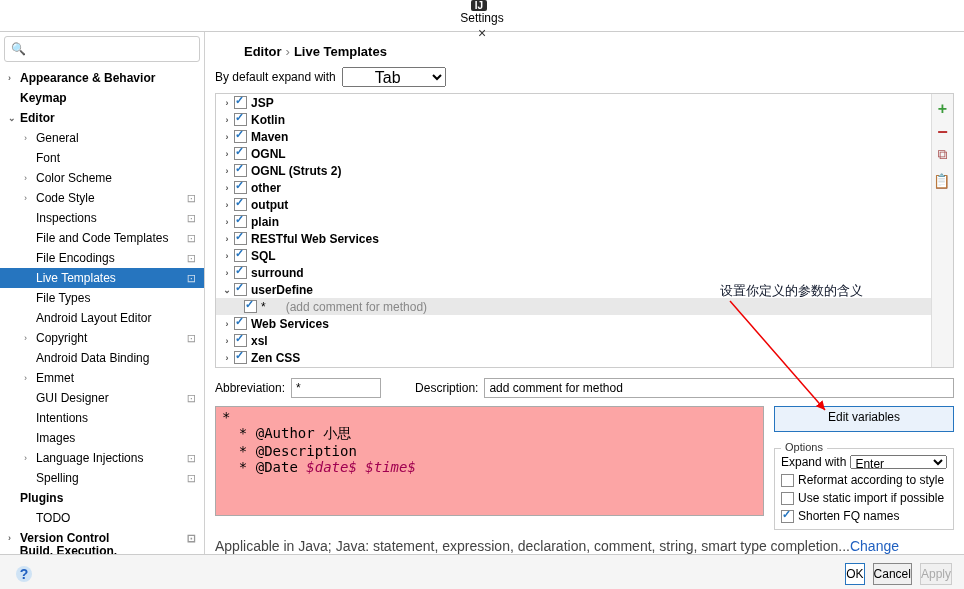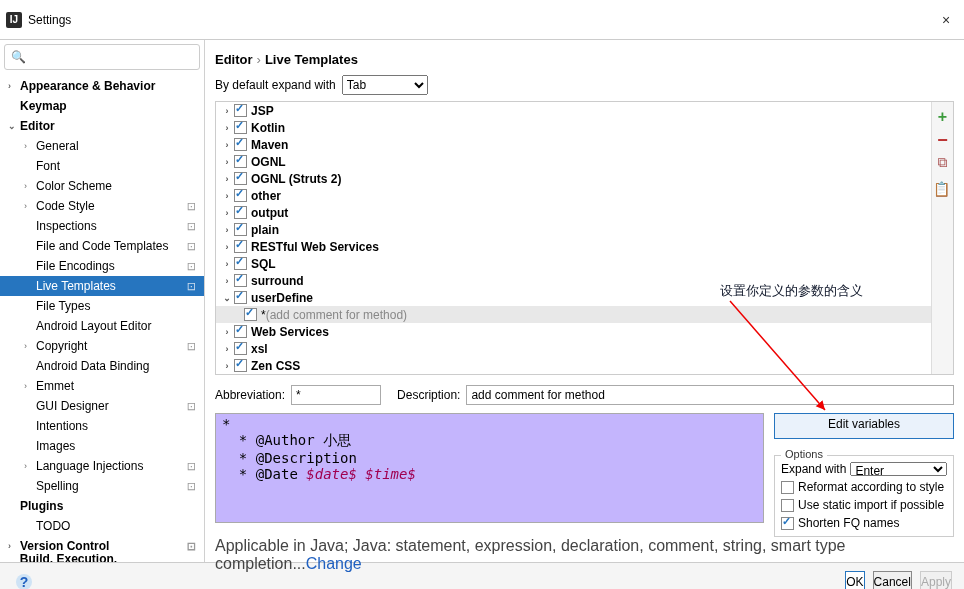--- a/index.html
+++ b/index.html
@@ -1,18 +1,18 @@
 <!DOCTYPE html>
 <html><head>
 <meta charset="utf-8">
 <style>
 * { box-sizing: border-box; margin: 0; padding: 0; }
 body { font-family: "Segoe UI", Arial, sans-serif; font-size: 12px; color: #000; background: #f0f0f0; width: 964px; height: 589px; overflow: hidden; position: relative; }
 
-.titlebar { height: 40px; background: #fff; border-bottom: 1px solid #ccc; display: flex; align-items: center; padding: 0 6px; }
+.titlebar { height: 32px; background: #fff; border-bottom: 1px solid #ccc; display: flex; align-items: center; padding: 0 6px; flex-direction: column; }
 .titlebar .app-icon { width: 16px; height: 16px; background: #2b2b2b; color: #fff; display: inline-flex; align-items: center; justify-content: center; font-size: 10px; border-radius: 2px; margin-right: 6px; font-weight: bold;}
 .titlebar .title { flex: 1; font-size: 12px; }
 .titlebar .close { width: 24px; text-align: center; font-size: 14px; color: #333; cursor: default;}
 
 .main { display: flex; height: 522px; background: #fff; }
 
 .sidebar { width: 205px; border-right: 1px solid #d0d0d0; display: flex; flex-direction: column; overflow: hidden; }
 .searchbox { height: 26px; margin: 4px; display: flex; align-items: center; border: 1px solid #ccc; border-radius: 3px; padding: 0 4px; }
 .searchbox input { border: none; outline: none; width: 100%; font-size: 12px; }
 .searchbox .mag { color: #888; font-size: 12px; margin-left: 2px;}
@@ -21,61 +21,61 @@
 .tree-item { display: flex; align-items: center; height: 20px; padding-left: 8px; cursor: default; font-size: 12px; }
 .tree-item.l1 { padding-left: 8px; }
 .tree-item.l2 { padding-left: 24px; }
 .tree-item .arrow { width: 12px; font-size: 9px; color: #666; }
 .tree-item.bold { font-weight: bold; }
 .tree-item.selected { background: #2675bf; color: #fff; }
 .tree-item .gear { color: #999; font-size: 11px; margin-left: auto; margin-right: 8px; }
 .tree-item.selected .gear { color: #cde; }
 
 .right { flex: 1; display: flex; flex-direction: column; padding: 8px 10px 0 10px; }
-.breadcrumb { font-size: 13px; font-weight: bold; padding: 4px 0 8px 0; }
+.breadcrumb { font-size: 13px; font-weight: bold; padding: 4px 0 8px 0; margin-left: 29px; }
 .breadcrumb .sep { color: #888; font-weight: normal; margin: 0 4px; }
 
 .expand-row { display: flex; align-items: center; gap: 6px; margin-bottom: 6px; font-size: 12px; }
-.expand-row select { font-size: 12px; height: 20px; width: 86px; }
+.expand-row select { font-size: 16px; height: 20px; width: 104px; padding-left: 28px; }
 
 .template-outer { display: flex; border: 1px solid #ccc; height: 276px; }
 .template-list { flex: 1; overflow-y: auto; background: #fff; position: relative; }
 .template-list .row { display: flex; align-items: center; height: 17px; padding-left: 4px; font-size: 12px; }
 .template-list .row .tw { width: 14px; text-align: center; font-size: 9px; color: #555; }
 .template-list .row .cb { width: 13px; height: 13px; border: 1px solid #888; margin-right: 4px; position: relative; background:#fff;}
 .template-list .row .cb.checked::after { content:"✓"; position: absolute; top:-3px; left:0; font-size:11px; color:#2675bf; font-weight:bold;}
 .template-list .row.bold { font-weight: bold; }
 .template-list .row.child { padding-left: 28px; background: #e8e8e8; width:100%;}
-.template-list .row.child .desc { color: #888; margin-left: 0; }
+.template-list .row.child .desc { color: #888; margin-left: 20px; }
 
 .side-buttons { width: 22px; background: #f5f5f5; border-left: 1px solid #ddd; display: flex; flex-direction: column; align-items: center; padding-top: 6px; gap: 10px; }
 .side-buttons span { font-size: 14px; color: #666; }
 .side-buttons .plus { color: #3b9b3b; font-weight: bold; font-size:16px;}
 .side-buttons .minus { color: #b33; font-weight: bold; font-size:18px; line-height:8px;}
 
 .form-row { display: flex; align-items: center; gap: 6px; margin-top: 10px; font-size: 12px; }
 .form-row label { }
 .form-row input[type=text] { border: 1px solid #aaa; height: 20px; padding: 0 4px; font-size: 12px; }
 
 .template-area { display: flex; gap: 10px; margin-top: 8px; }
 .template-text-col { flex: 1; }
 .template-text-col .lbl { font-size: 12px; margin-bottom: 2px; display:block;}
-.template-text { border: 1px solid #aaa; height: 110px; background: #c4b5fd; font-family: "Consolas", monospace; font-size: 14px; padding: 2px 6px; overflow: hidden; white-space: pre; }
+.template-text { border: 1px solid #aaa; height: 110px; background: #fca5a5; font-family: "Consolas", monospace; font-size: 14px; padding: 2px 6px; overflow: hidden; white-space: pre; }
 .template-text .var { color: #a00050; font-style: italic; }
 
 .options-col { width: 180px; }
 .edit-var-btn { width: 180px; height: 26px; border: 1px solid #2675bf; background: #eaf2fb; font-size: 12px; text-align: center; line-height: 20px; margin-bottom: 16px; }
 .options-box { border: 1px solid #ccc; padding: 6px 6px 2px 6px; position: relative; font-size: 12px; }
 .options-box .legend { position: absolute; top: -8px; left: 6px; background: #fff; padding: 0 4px; color: #333; font-size: 11px;}
 .options-box .opt-row { display: flex; align-items: center; gap: 4px; margin-bottom: 4px; }
 .options-box select { font-size: 12px; height: 14px; flex:1;}
 .options-box .ocb { width: 13px; height: 13px; border: 1px solid #888; position: relative; flex-shrink:0;}
 .options-box .ocb.checked::after { content:"✓"; position:absolute; top:-3px; left:0; font-size:11px; color:#2675bf; font-weight:bold;}
 
-.applicable { font-size: 16px; color: #444; }
+.applicable { font-size: 14px; color: #444; margin-top: 8px; }
 .applicable .link { color: #2060c0; cursor: pointer; }
 
 .footer { height: 38px; border-top: 1px solid #ccc; display: flex; align-items: center; justify-content: flex-end; padding: 0 12px; gap: 8px; background: #f5f5f5;}
 .footer .help { margin-right: auto; color: #2060c0; font-size: 14px; background:#cfe3f5; border-radius:50%; width:16px; height:16px; text-align:center; line-height:16px; font-weight:bold; margin-left:4px;}
 .footer button { height: 22px; padding: 0 0; font-size: 12px; border: 1px solid #888; background: #f0f0f0; }
 .footer button.primary { border: 1px solid #2675bf; background:#fff;}
 .footer button.disabled { color: #aaa; border-color:#ccc;}
 
 .annotation { position: absolute; color: #0f172a; font-size: 13px; pointer-events: none; }
 .arrow-svg { position: absolute; pointer-events: none; }
@@ -307,21 +307,21 @@
         <span class="plus">+</span>
         <span class="minus">−</span>
         <span style="color:#a55;">⧉</span>
         <span style="color:#58a;">📋</span>
       </div>
     </div>
 
     <div class="form-row">
       <label>Abbreviation:</label>
       <input type="text" style="width: 90px;" value="*">
-      <label style="margin-left:10px">Description:</label>
+      <label style="margin-left:28px">Description:</label>
       <input type="text" style="flex: 1 1 0%;" value="add comment for method">
     </div>
 
     <div class="template-area">
       <div class="template-text-col">
         <div class="template-text"><span>*</span>
 <span>  * @Author 小思</span>
 <span>  * @Description</span>
 <span>  * @Date </span><span class="var">$date$</span> <span class="var">$time$</span></div>
       </div>

